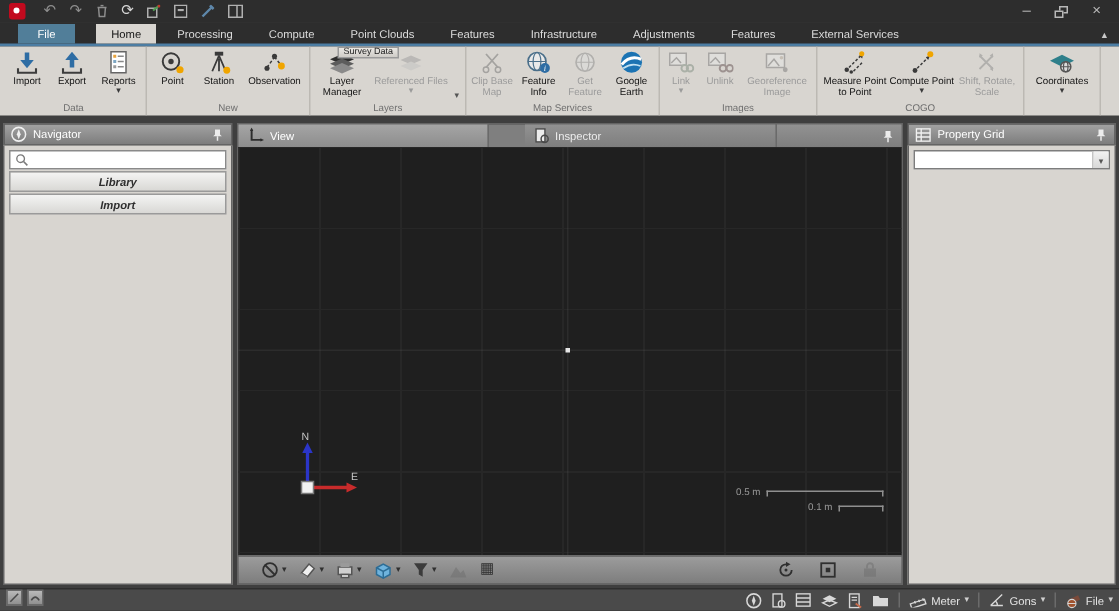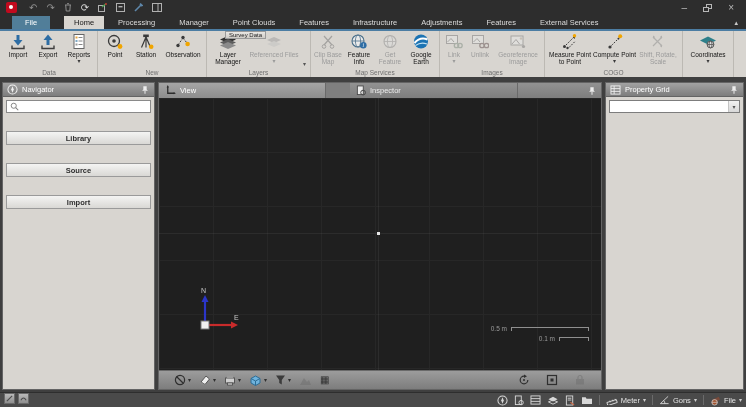--- a/index.html
+++ b/index.html
@@ -55,21 +55,21 @@
   .panel { display:flex; flex-direction:column; min-height:0; }
   .panel-header { height:15px; background:linear-gradient(#a2a2a2,#7d7d7d); border:1px solid #646464; display:flex; align-items:center; gap:4px; padding:0 4px; color:#fff; font-size:7.5px; flex:0 0 auto; }
   .panel-header .spacer { flex:1; }
   .panel-body { flex:1; background:#d8d5d0; border:1px solid #646464; border-top:none; min-height:0; }
 
   
   .navigator { width:153px; flex:0 0 auto; }
   .nav-body { padding:3px; }
   .searchbox { height:13px; background:#fff; border:1px solid #8a8a8a; display:flex; align-items:center; gap:3px; padding:0 3px; }
   .searchbox input { border:none; outline:none; flex:1; font-size:7px; font-family:"Liberation Sans",sans-serif; background:transparent; min-width:0; }
-  .acc-item { height:14px; margin-top:18px; background:linear-gradient(#f4f4f3,#d9d8d5); border:1px solid #9a9a9a; display:flex; align-items:center; justify-content:center; font-size:7.5px; font-weight:bold; color:#2e2e2e; }
+  .acc-item { height:14px; margin-top:1px; background:linear-gradient(#f4f4f3,#d9d8d5); border:1px solid #9a9a9a; display:flex; align-items:center; justify-content:center; font-size:7.5px; font-weight:bold; color:#2e2e2e;font-style:italic; }
 
   
   .center { flex:1; display:flex; flex-direction:column; min-width:0; border:1px solid #646464; }
   .center-tabs { height:15px; display:flex; background:#7f7f7f; flex:0 0 auto; }
   .ctab { display:flex; align-items:center; gap:4px; padding:0 6px; font-size:7.5px; border-right:1px solid #6a6a6a; white-space:nowrap; }
   .ctab.view { width:167px; background:linear-gradient(#a5a5a5,#8d8d8d); color:#fff; }
   .ctab.inspector { width:168px; background:linear-gradient(#929292,#7e7e7e); color:#ececec;margin-left:24px; }
   .ctab-fill { flex:1; display:flex; align-items:center; justify-content:flex-end; padding-right:4px; background:linear-gradient(#929292,#7e7e7e); }
   .viewport { flex:1; position:relative; background:#1f1f1f;
     background-image:repeating-linear-gradient(to right,#272727 0 1px,transparent 1px 54px),
@@ -152,21 +152,21 @@
         <span class="r2"></span>
       </span>
     <span class="wbtn">×</span>
   </div>
 </div>
 
 <div class="tabrow">
   <span class="tab file">File</span>
   <span class="tab active">Home</span>
   <span class="tab">Processing</span>
-  <span class="tab">Manager</span>
+  <span class="tab">Compute</span>
   <span class="tab">Point Clouds</span>
   <span class="tab">Features</span>
   <span class="tab">Infrastructure</span>
   <span class="tab">Adjustments</span>
   <span class="tab">Features</span>
   <span class="tab">External Services</span>
   <span class="tab-collapse">▴</span>
 </div>
 
 <div class="ribbon">
@@ -449,21 +449,20 @@
       <div class="searchbox">
         <span>
           <svg width="9" height="9" viewBox="0 0 12 12">
               <circle cx="5" cy="5" r="3.4" fill="none" stroke="#7a7a7a" stroke-width="1.2"></circle>
               <line x1="7.6" y1="7.6" x2="11" y2="11" stroke="#7a7a7a" stroke-width="1.4"></line>
             </svg>
         </span>
         <input type="text" value="" style="">
       </div>
       <div class="acc-item">Library</div>
-      <div class="acc-item">Source</div>
       <div class="acc-item">Import</div>
     </div>
   </div>
 
   <div class="center">
     <div class="center-tabs">
       <div class="ctab view">
         <span>
           <svg width="11" height="11" viewBox="0 0 12 12">
               <path d="M3 1.5 V9 H10.5" fill="none" stroke="#2c2c2c" stroke-width="1.4"></path>

